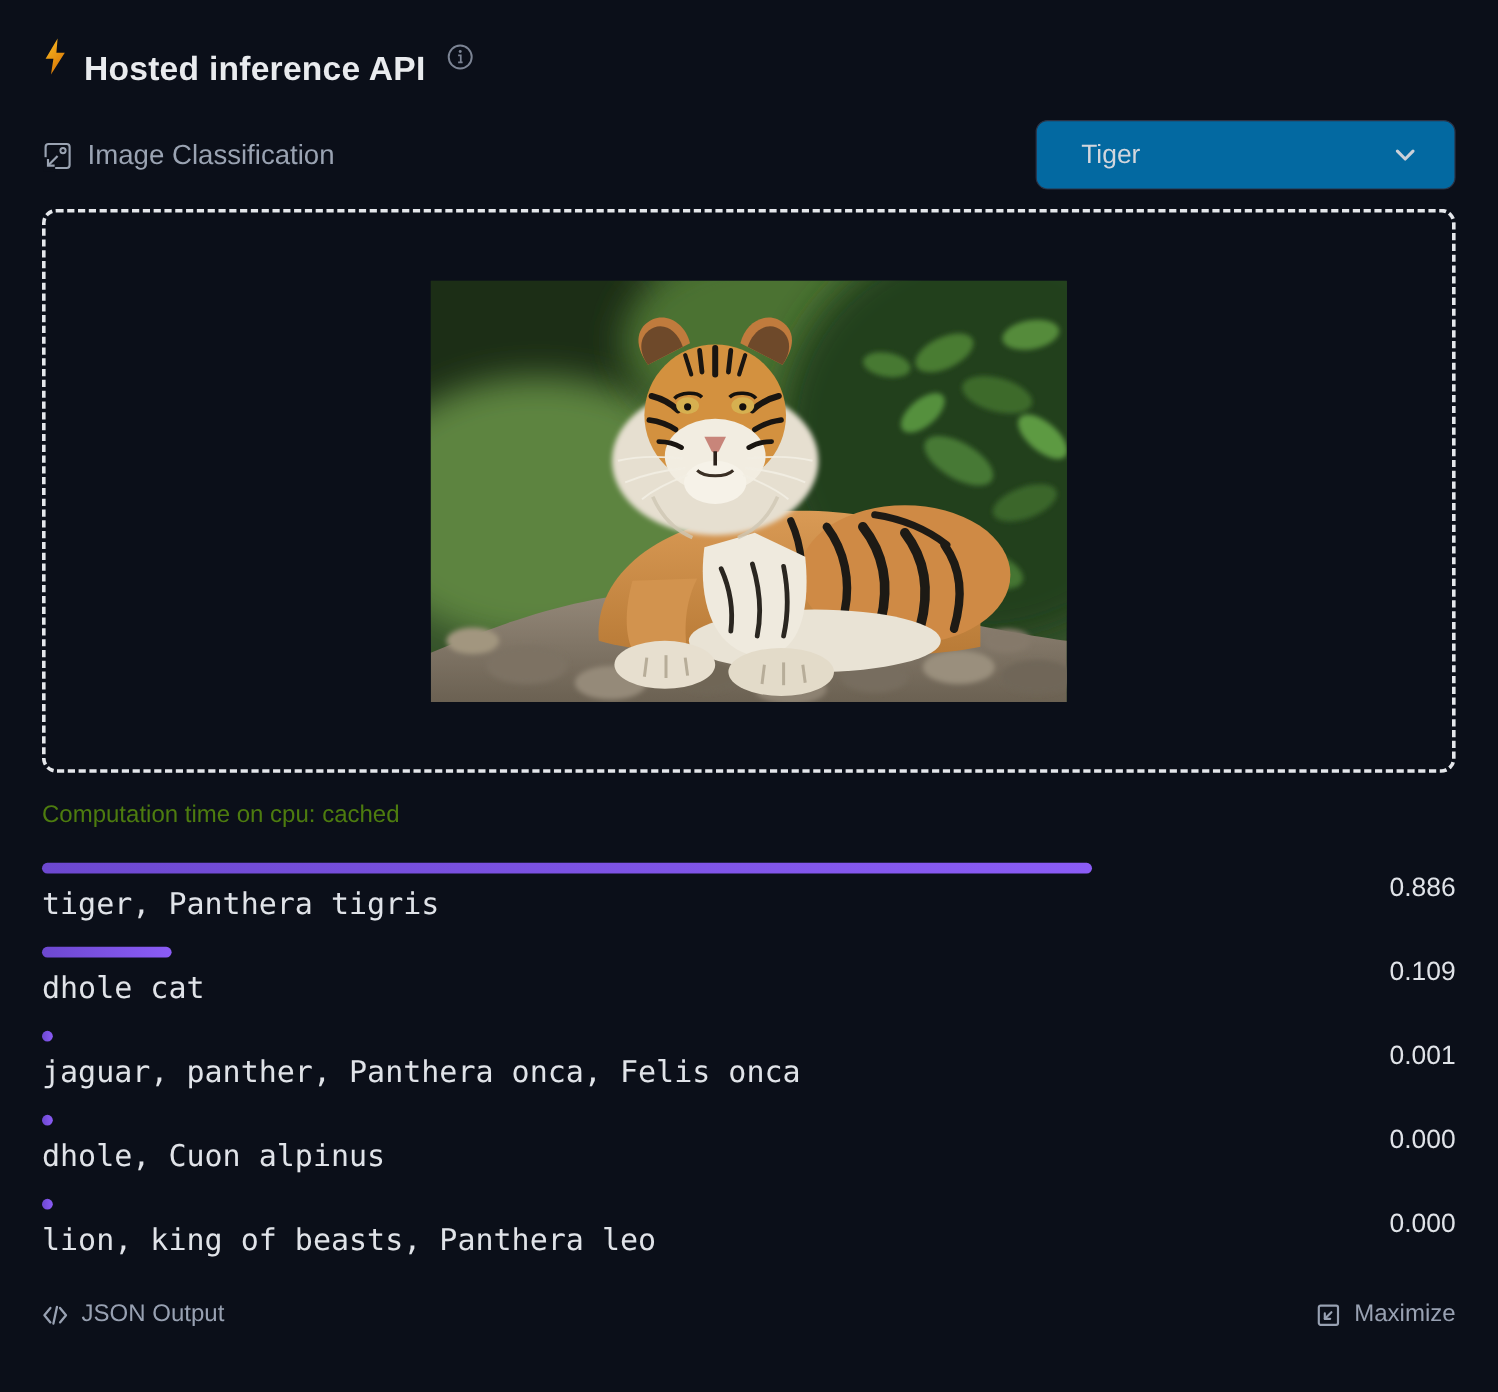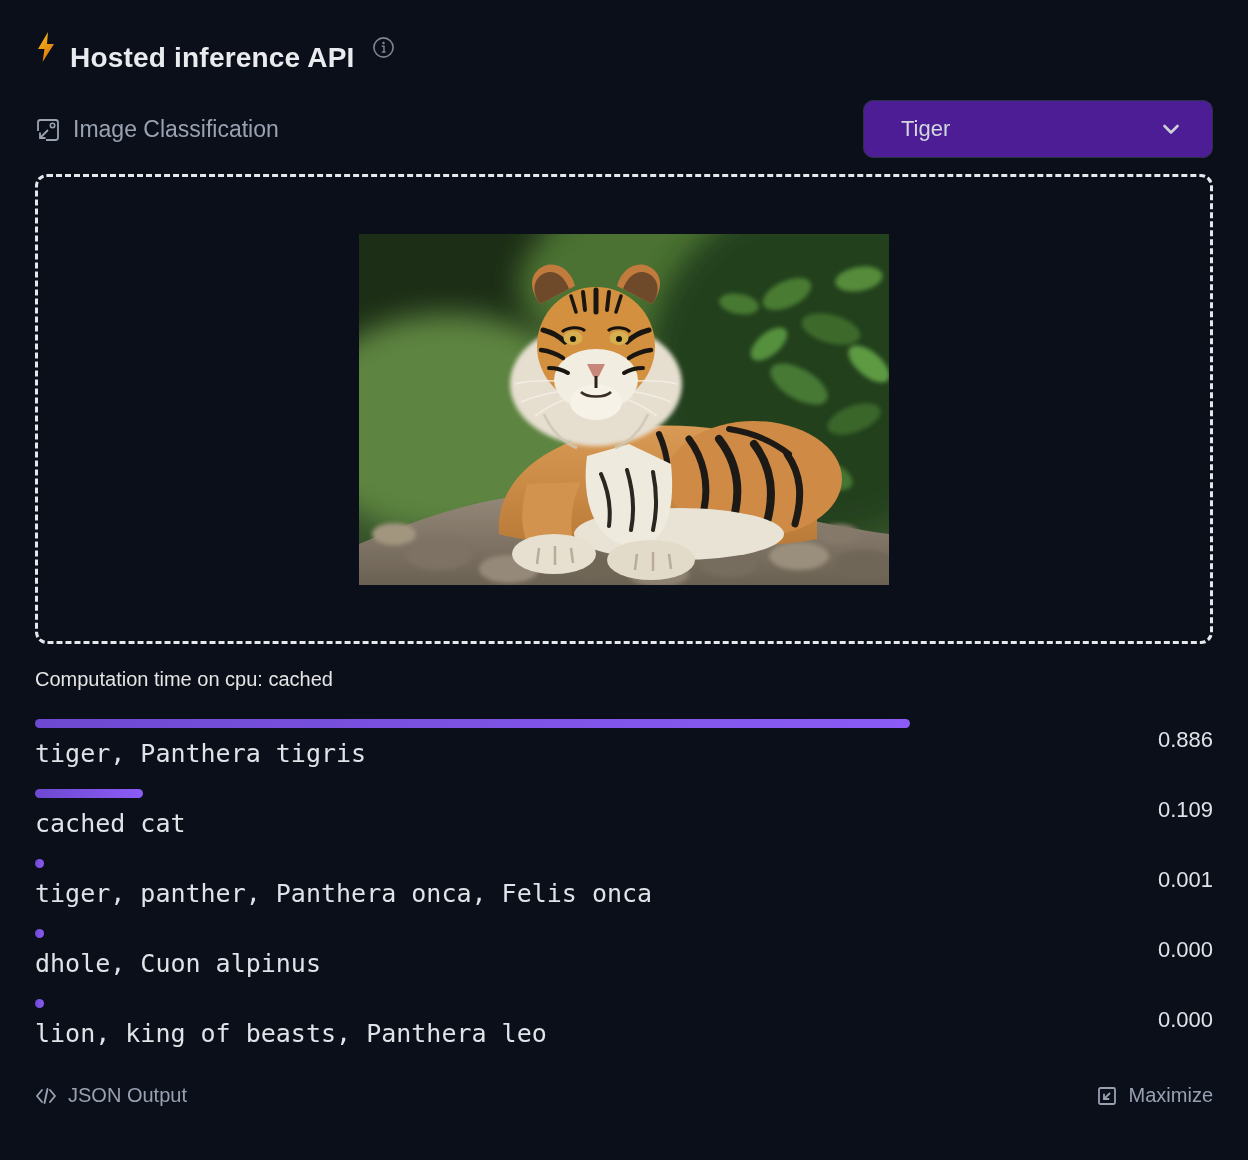--- a/index.html
+++ b/index.html
@@ -16,36 +16,36 @@
   .hdr { display: flex; align-items: center; gap: 13px; margin-top: 2px; }
   .bolt { width: 22px; height: 32px; flex: 0 0 auto; }
   .hdr h1 { font-size: 28px; font-weight: 700; color: #e9ebee; letter-spacing: .2px; margin-top: 22px; }
   .info { width: 23px; height: 23px; margin-left: 4px; cursor: pointer; }
 
   
   .taskrow { display: flex; align-items: center; justify-content: space-between; margin-top: 26px; height: 58px; }
   .task { display: flex; align-items: flex-end; gap: 12px; color: #9aa3b2; font-size: 23px; }
   .task svg { width: 26px; height: 26px; }
   .select {
-    width: 350px; height: 58px; background: #4c1d95; border: 1px solid #2b3346;
+    width: 350px; height: 58px; background: #0369a1; border: 1px solid #2b3346;
     border-radius: 10px; display: flex; align-items: center; justify-content: space-between;
     padding: 0 30px 0 37px; cursor: pointer;
   }
   .select .sel-label { color: #d2d6dd; font-size: 22px; }
   .select svg { width: 22px; height: 22px; }
 
   
   .dropzone {
     margin-top: 16px; height: 470px; border: 3px dashed #e5e7eb; border-radius: 12px;
     display: flex; align-items: center; justify-content: center; cursor: pointer;
   }
   .photo { width: 530px; height: 351px; display: block; }
 
   
-  .status { margin-top: 24px; color: #e5e5e5; font-size: 20px; }
+  .status { margin-top: 24px; color: #4d7c0f; font-size: 20px; }
 
   
   .results { margin-top: 28px; }
   .result { display: flex; align-items: center; margin-bottom: 21px; }
   .result .left { flex: 1 1 auto; min-width: 0; }
   .bar {
     height: 9px; border-radius: 5px; min-width: 9px;
     background: linear-gradient(90deg, #6d48d0, #8b5cf6);
   }
   .rlabel {
@@ -252,28 +252,28 @@
     <div class="result">
       <div class="left">
         <div class="bar" style="width: 88.6%;"></div>
         <div class="rlabel">tiger, Panthera tigris</div>
       </div>
       <div class="rvalue">0.886</div>
     </div>
     <div class="result">
       <div class="left">
         <div class="bar" style="width: 10.9%;"></div>
-        <div class="rlabel">cached cat</div>
+        <div class="rlabel">dhole cat</div>
       </div>
       <div class="rvalue">0.109</div>
     </div>
     <div class="result">
       <div class="left">
         <div class="bar" style="width: 0.1%;"></div>
-        <div class="rlabel">tiger, panther, Panthera onca, Felis onca</div>
+        <div class="rlabel">jaguar, panther, Panthera onca, Felis onca</div>
       </div>
       <div class="rvalue">0.001</div>
     </div>
     <div class="result">
       <div class="left">
         <div class="bar" style="width: 0.03%;"></div>
         <div class="rlabel">dhole, Cuon alpinus</div>
       </div>
       <div class="rvalue">0.000</div>
     </div>

